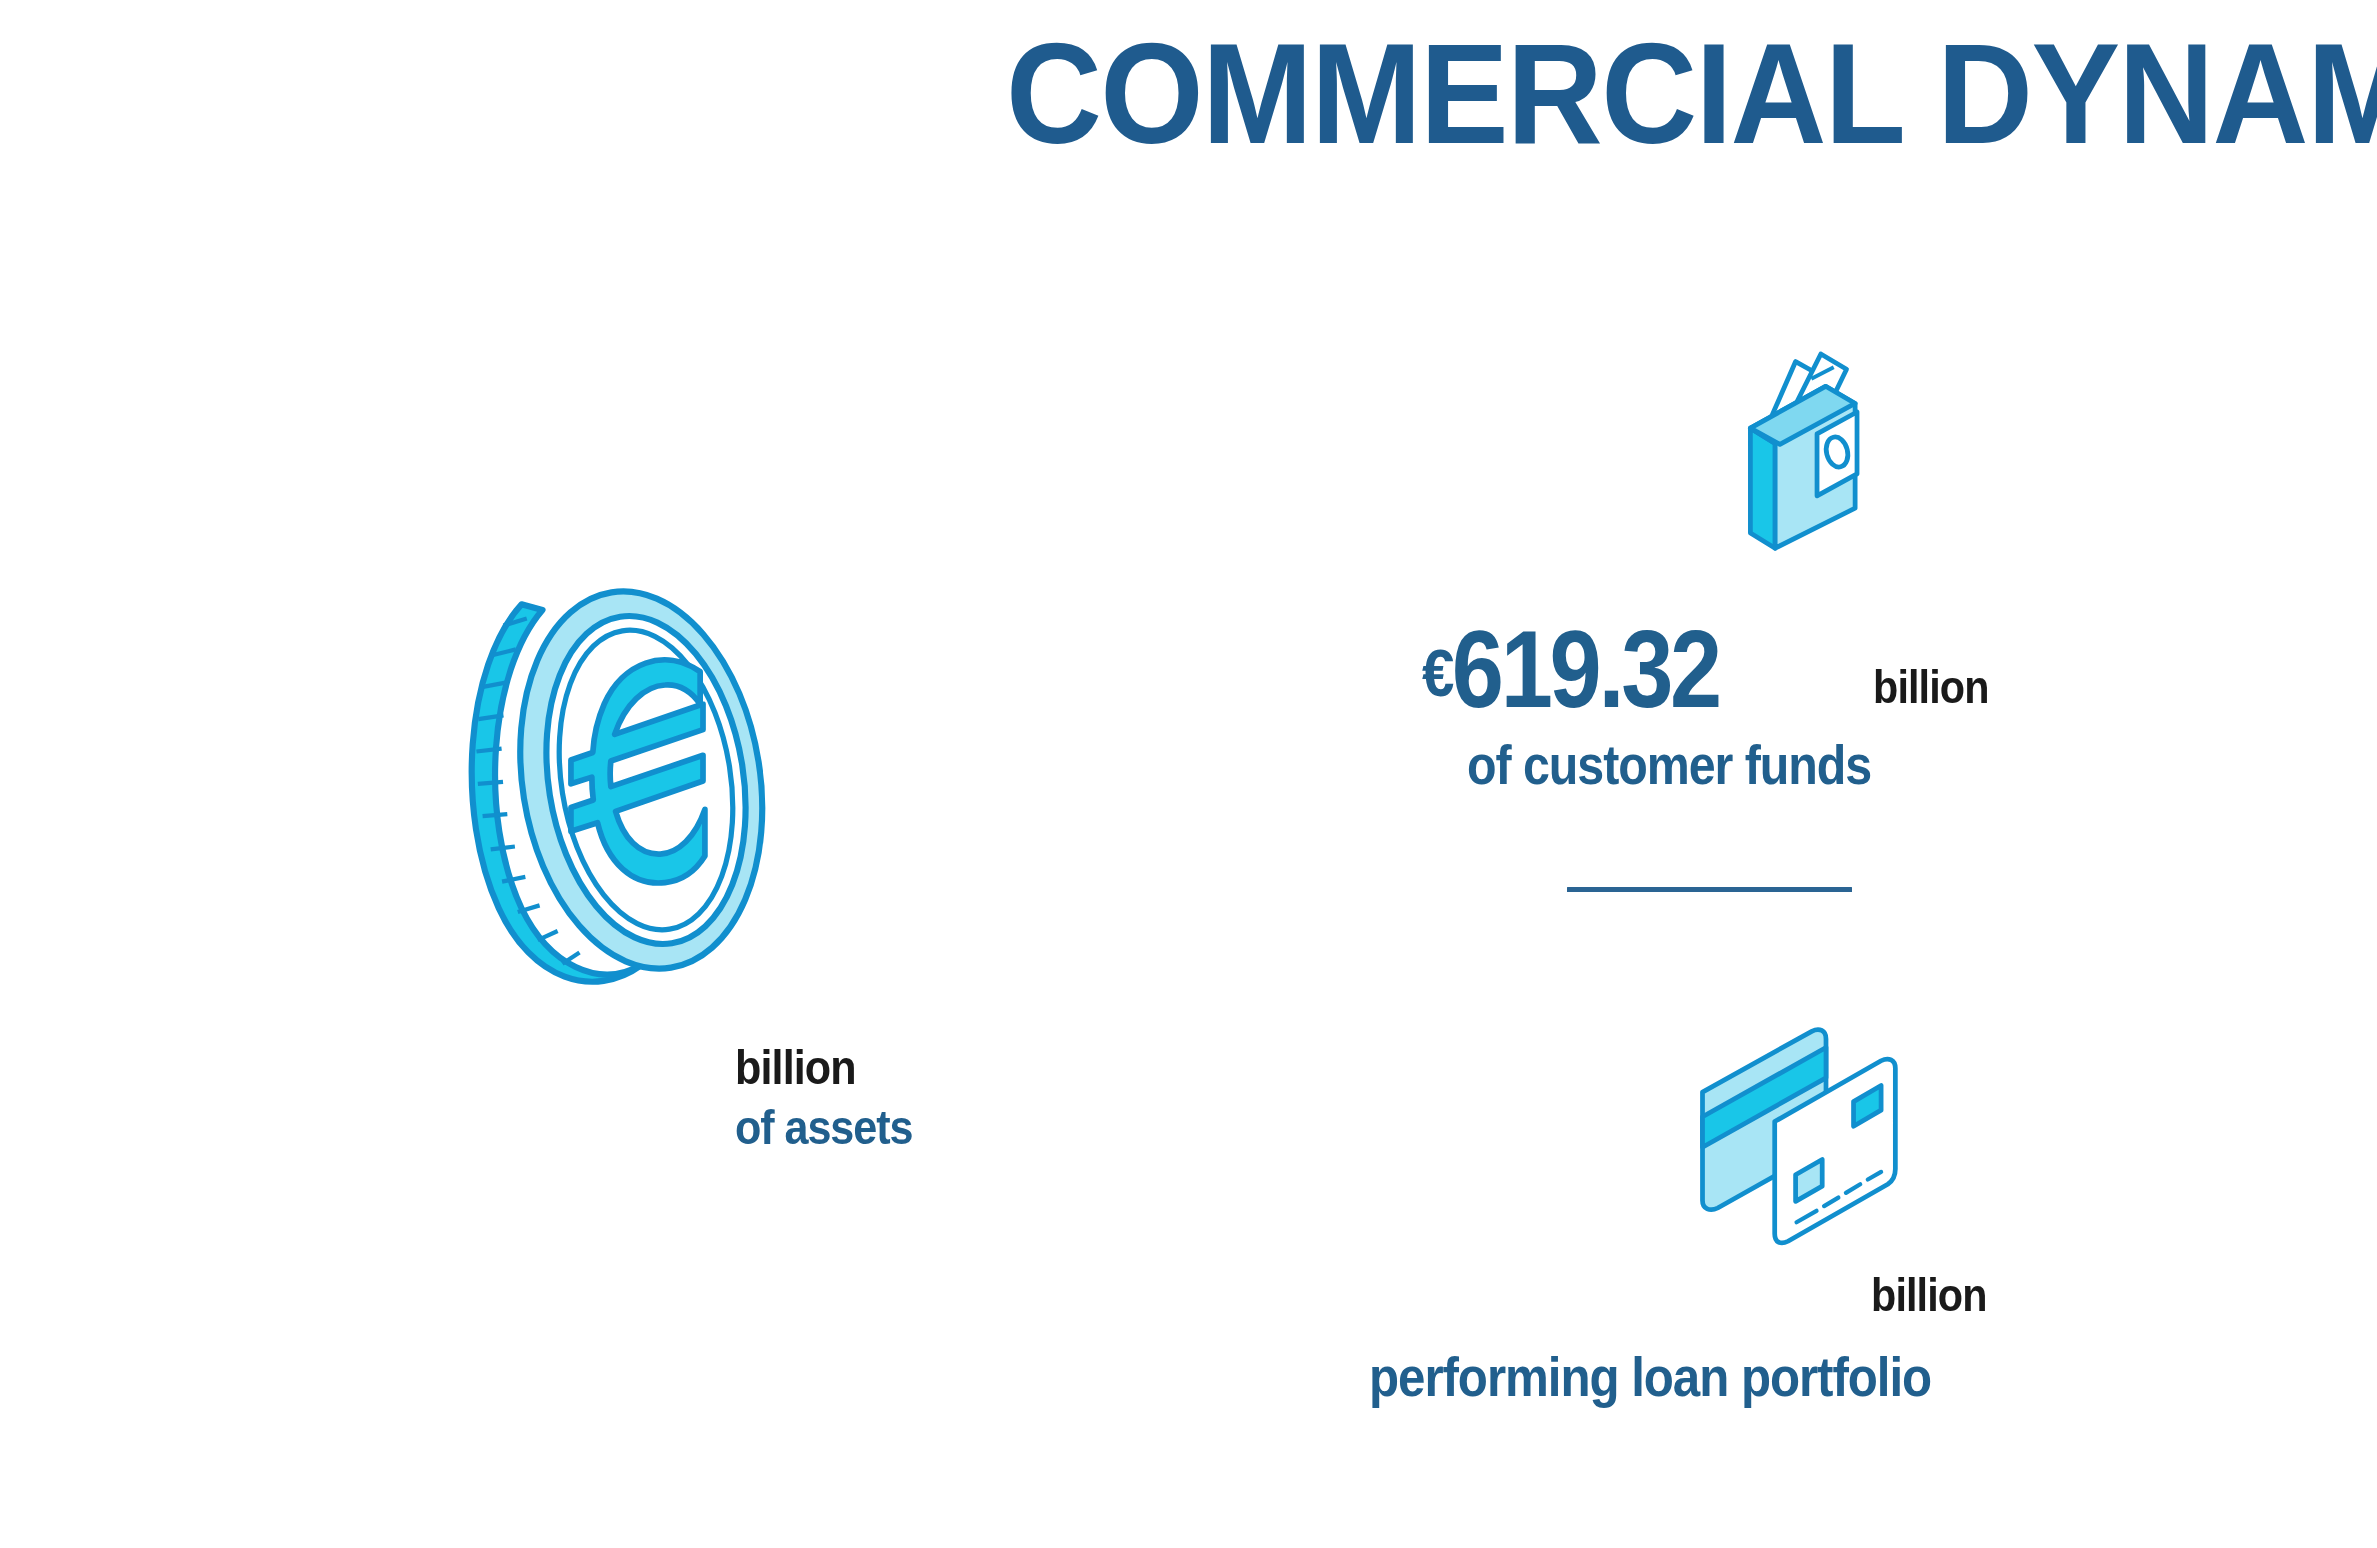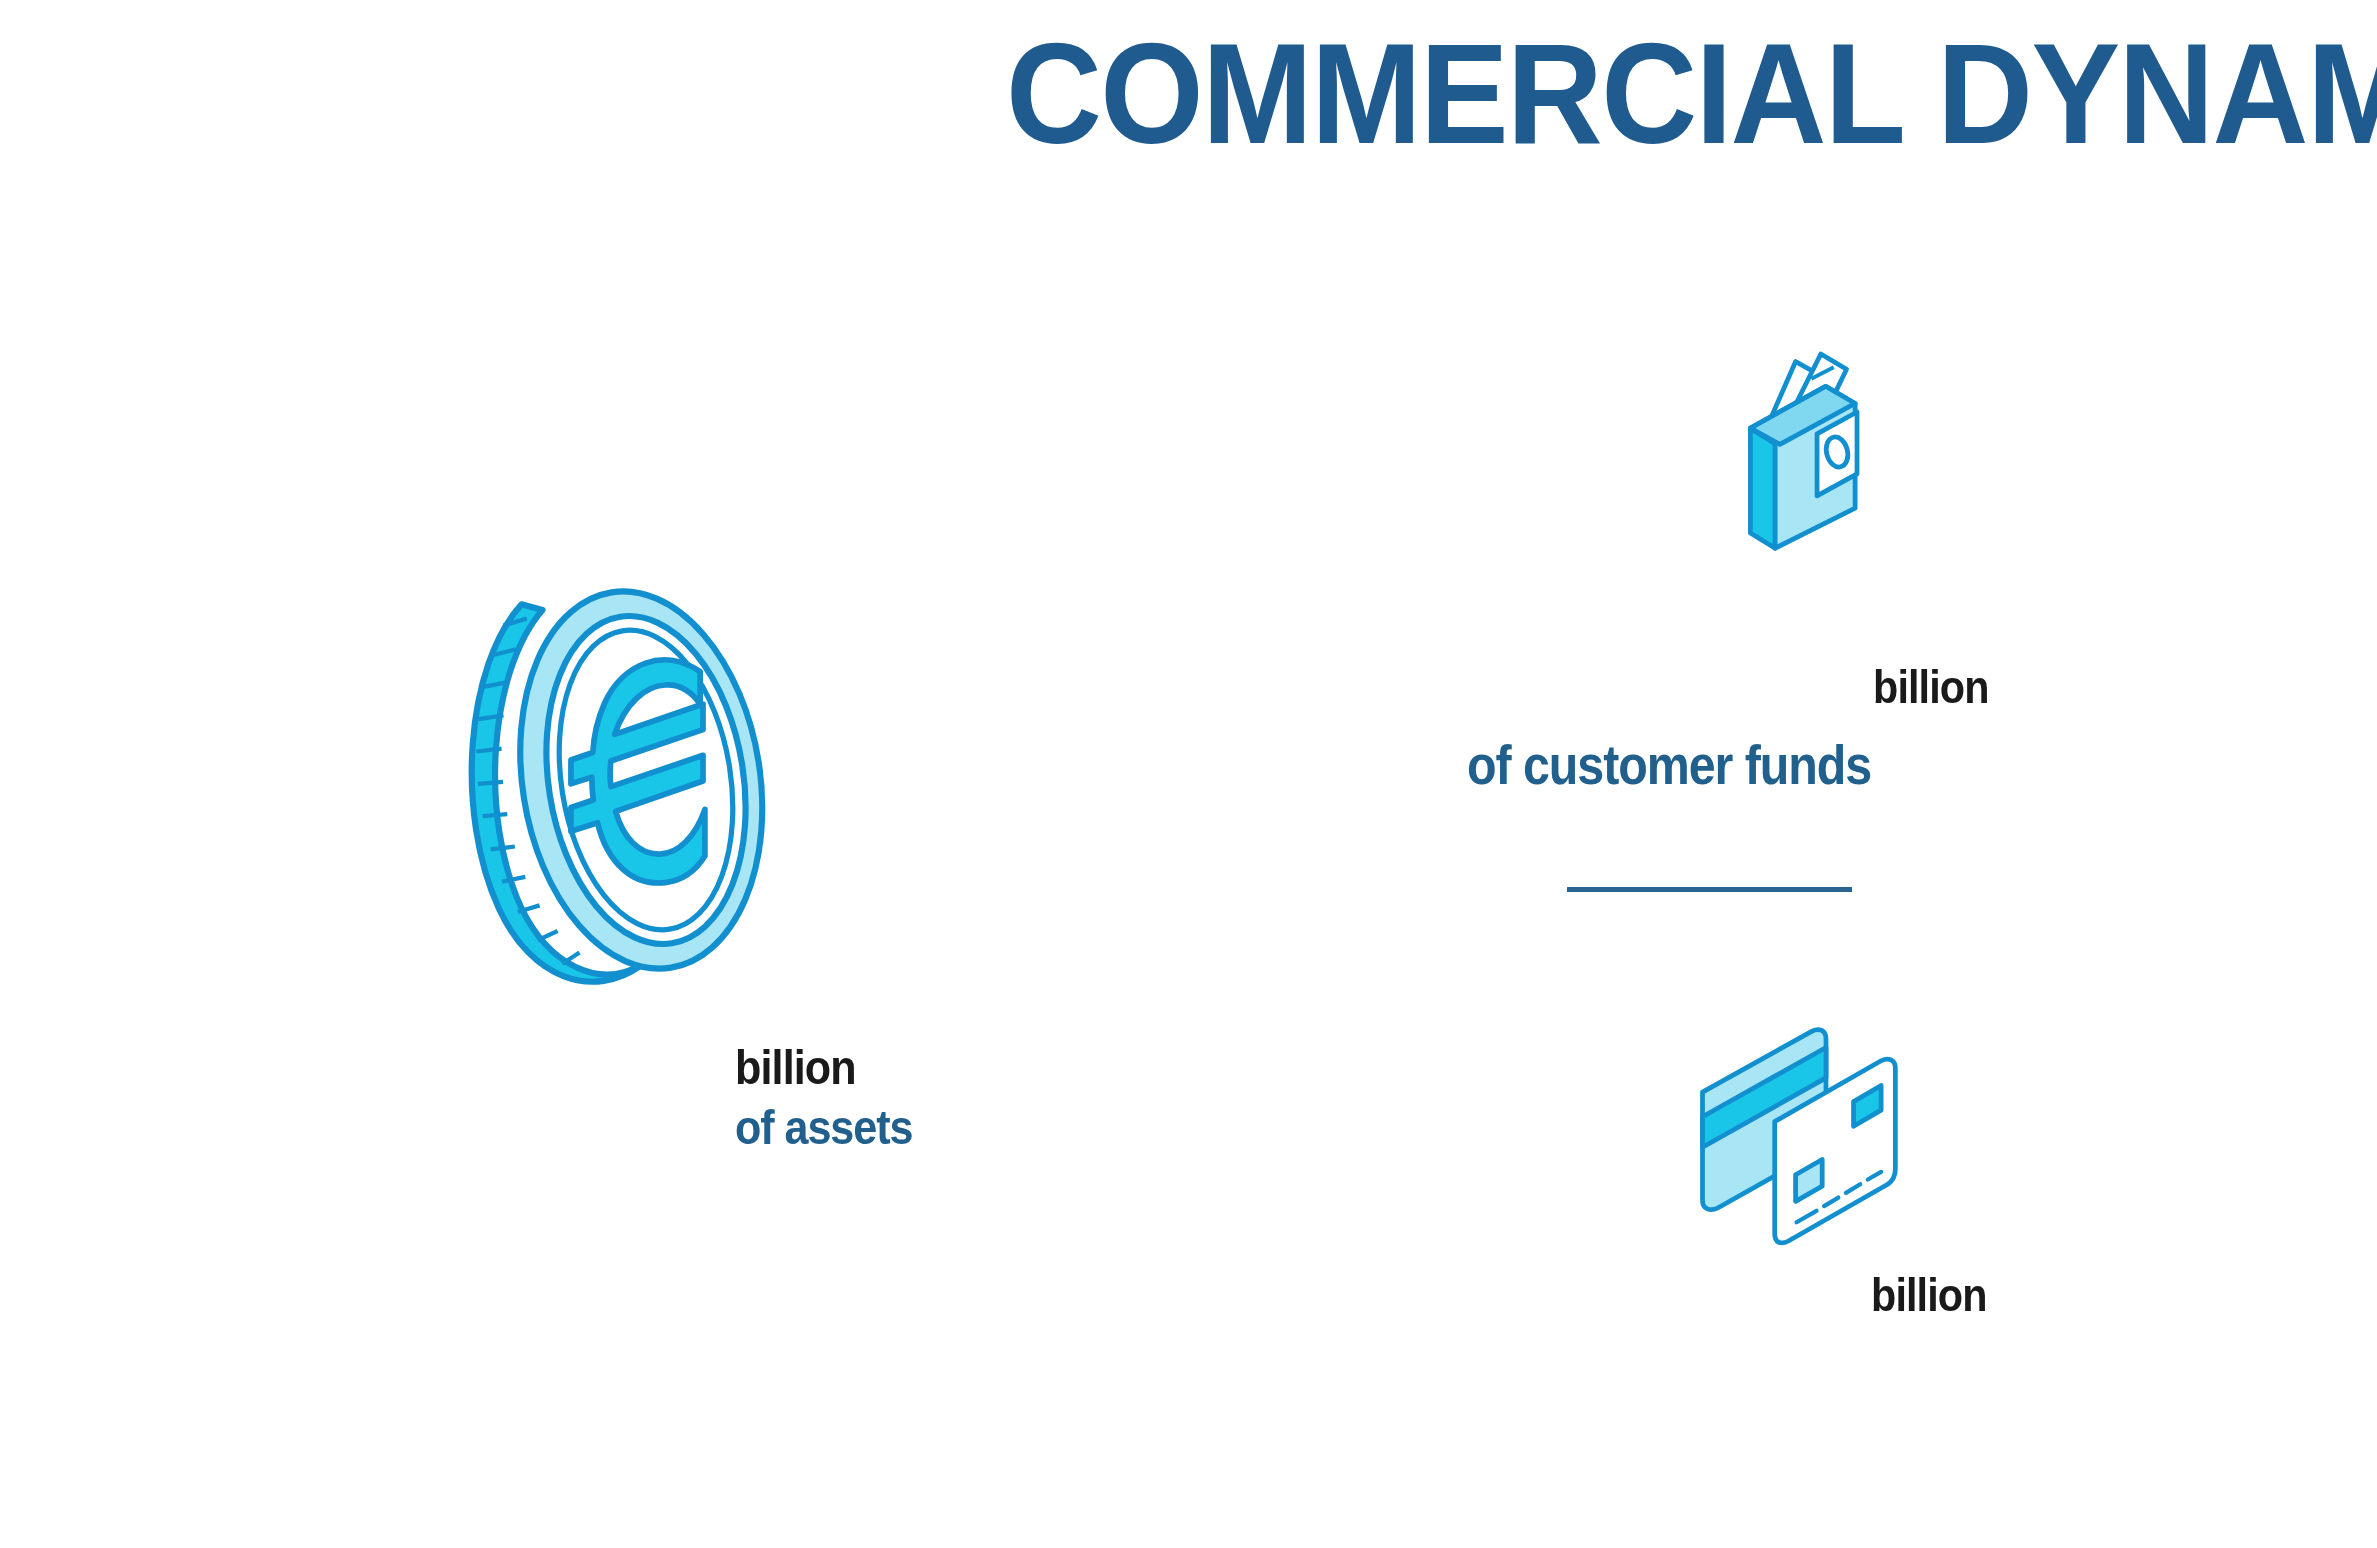--- a/index.html
+++ b/index.html
@@ -160,20 +160,23 @@
 
         <path d="M110 200 L 268 112 L 330 148 L 172 234 Z" fill="#7FD8F0"></path>
 
         <path d="M250 212 L 334 166 L 334 296 L 250 342 Z" fill="#FFFFFF"></path>
 
         <ellipse cx="292" cy="250" rx="22" ry="32" fill="#FFFFFF" transform="rotate(-14 292 250)"></ellipse>
       </g>
     </svg>
   </div>
 
+  <div id="funds-figure" class="abs">
+    <span class="big"><span class="euro">€</span><span>619.32</span></span>
+  </div>
   <div id="funds-side" class="abs">
     <span class="billion">billion</span>
   </div>
   <div id="funds-sub" class="abs">
     <span class="sub">of customer funds</span>
   </div>
   <div id="div-mid" class="abs divider"></div>
 
   <div id="cards-icon" class="abs">
     <svg viewBox="0 0 560 520" width="266" height="247" aria-hidden="true">
@@ -197,20 +200,23 @@
           <path d="M408 380 L 436 364"></path>
         </g>
 
         <path d="M378 216 L 436 182 L 436 234 L 378 268 Z" fill="#19C6E8"></path>
       </g>
     </svg>
   </div>
 
   <div id="loan-side" class="abs">
     <span class="billion">billion</span>
+  </div>
+  <div id="loan-sub" class="abs">
+    <span class="sub">performing loan portfolio</span>
   </div>
 
   <div id="loanprod" class="abs">
 
     <div class="lp-col" style="left:0px;">
       <div class="lp-ic">
         
       </div>
       <div class="lp-label">Businesses</div>
       <div class="lp-amt">

